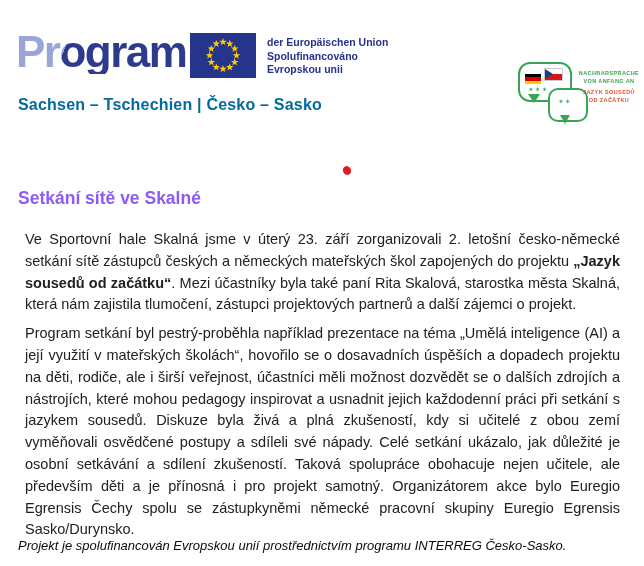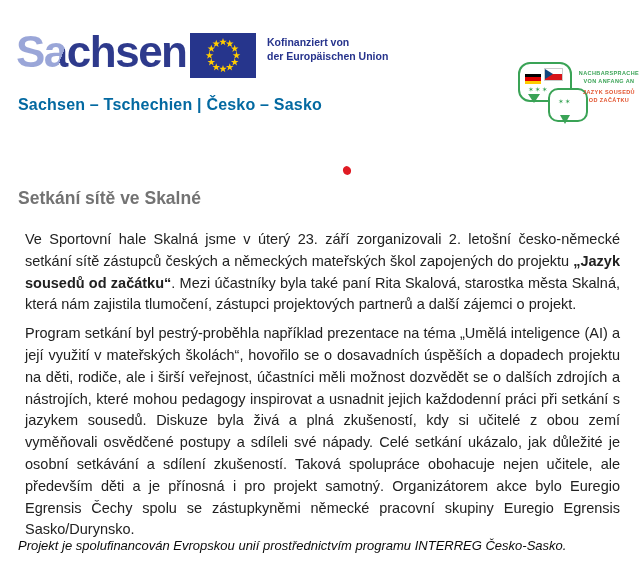--- a/index.html
+++ b/index.html
@@ -60,36 +60,36 @@
   .proj-text{left:62px;top:13px;width:66px;text-align:center;font-weight:700;line-height:8px;}
   .proj-text .de{font-size:5.5px;color:#3aa356;letter-spacing:0.4px;}
   .proj-text .cz{font-size:5.5px;color:#e2512c;letter-spacing:0.4px;}
   .proj-text .gap{height:3px;}
 
   
   .red-dot{left:343px;top:166px;width:8px;height:9px;border-radius:50%;
     background:#e01b24;transform:rotate(-25deg);}
 
   
-  .article-title{left:18px;top:188px;font-size:17.5px;font-weight:700;color:#737373;}
+  .article-title{left:18px;top:188px;font-size:17.5px;font-weight:700;color:#8b5cf6;}
   .article-body{
     left:18px;top:222px;width:609px;
     font-size:14.5px;line-height:21.8px;color:#212121;
     text-align:justify;
   }
   .article-body p{margin:7px;}
   .article-body b{font-weight:700;}
 
   
   .footer-note{left:18px;top:538px;font-size:13px;color:#0a0a0a;font-style:italic;}
 </style>
 </head>
 <body>
 
-<div class="abs interreg-word">Sachsen</div>
+<div class="abs interreg-word">Program</div>
 
 <div class="abs eu-flag">
   <svg width="66" height="45" viewBox="0 0 66 45" aria-hidden="true">
     <defs>
       <polygon id="st" fill="#ffcc00" points="0,-4 0.94,-1.29 3.80,-1.24 1.52,0.49 2.35,3.24 0,1.6 -2.35,3.24 -1.52,0.49 -3.80,-1.24 -0.94,-1.29"></polygon>
     </defs>
     <use href="#st" x="46.5" y="22.5"></use>
       <use href="#st" x="44.69" y="29.25"></use>
     <use href="#st" x="39.75" y="34.19"></use>
       <use href="#st" x="33" y="36"></use>
@@ -98,22 +98,23 @@
     <use href="#st" x="19.5" y="22.5"></use>
       <use href="#st" x="21.31" y="15.75"></use>
     <use href="#st" x="26.25" y="10.81"></use>
       <use href="#st" x="33" y="9"></use>
     <use href="#st" x="39.75" y="10.81"></use>
       <use href="#st" x="44.69" y="15.75"></use>
   </svg>
 </div>
 
 <div class="abs eu-text">
-  <div>Kofinanziert von</div>
   <div>der Europäischen Union</div>
+  <div>Spolufinancováno</div>
+  <div>Evropskou unii</div>
 </div>
 
 <div class="abs program-line">Sachsen – Tschechien | Česko – Sasko</div>
 
 <div class="abs proj-logo">
   <div class="bubble bubble1">
     <div class="abs flag-de"></div>
     <div class="abs flag-cz"></div>
     <div class="abs figures1">
       <span>✶✶✶</span>

